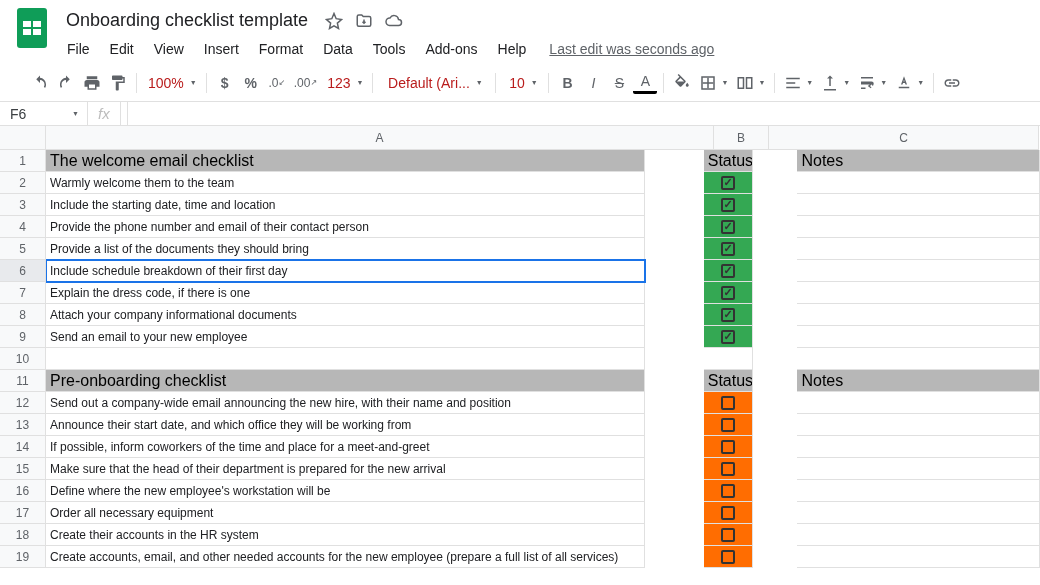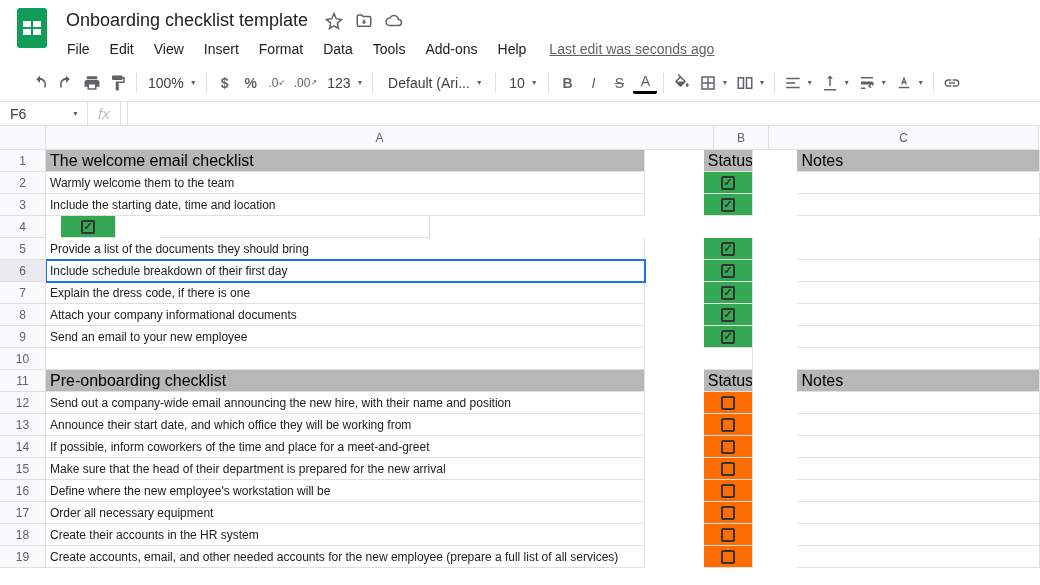--- a/index.html
+++ b/index.html
@@ -15,21 +15,21 @@
   .doc-title { font-size: 18px; color: #202124; padding: 2px 6px; border-radius: 4px; text-align: right; }
   .title-icon { color:#5f6368; width:20px; height:20px; display:flex; align-items:center; justify-content:center; cursor:pointer;}
   .menubar { display: flex; gap: 6px; align-items: center; font-size: 14px; color: #202124; }
   .menu-item { padding: 4px 7px; border-radius: 4px; cursor: pointer; }
   .last-edit { color: #5f6368; text-decoration: underline; margin-left: 10px; cursor:pointer;}
   
   .toolbar { height: 38px; border-bottom: 1px solid #e0e0e0; display:flex; align-items:center; padding: 0 10px 0 28px; gap:2px; }
   .tb-sep { width:1px; height:20px; background:#e0e0e0; margin:0 4px;}
   .tb-btn { min-width:24px; height:26px; display:flex; align-items:center; justify-content:center; color:#5f6368; border-radius:2px; cursor:pointer; font-size:14px; padding:0 3px; position:relative;}
   .tb-dd::after { content:"▼"; font-size:7px; margin-left:4px; color:#5f6368;}
-  .tb-text { font-size:14px; color:#404040; padding:0 2px;}
+  .tb-text { font-size:14px; color:#b91c1c; padding:0 2px;}
   .font-color-btn { border-bottom: 3px solid #000; height:22px;}
   
   .namebox-row { height: 24px; border-bottom: 1px solid #e0e0e0; display:flex; align-items:center; }
   .namebox { width: 88px; height:100%; border-right:1px solid #e0e0e0; display:flex; align-items:center; padding-left:10px; font-size:14px; color:#3c4043; position:relative;}
   .namebox::after { content:"▼"; font-size:7px; position:absolute; right:8px; color:#5f6368;}
   .fx { padding: 0 10px; color:#bdbdbd; font-style:italic; font-size:15px; border-right: 1px solid #e0e0e0; height:100%; display:flex; align-items:center;}
   .fx-sep { width:1px; height:100%; background:#e0e0e0; margin-left:6px;}
   
   .sheet { display:flex; height: calc(585px - 64px - 38px - 24px); }
   .corner { width:46px; height:24px; background:#f8f9fa; border-right:1px solid #e0e0e0; border-bottom:1px solid #e0e0e0;}
@@ -258,20 +258,21 @@
           <div class="cell cell-c"></div>
         </div>
         <div class="grid-row">
           <div class="cell cell-a">Include the starting date, time and location</div>
           <div class="cell cell-b checked">
             <span class="checkbox on"></span>
           </div>
           <div class="cell cell-c"></div>
         </div>
         <div class="grid-row">
+          <div class="cell cell-a">Provide the phone number and email of their contact person</div>
           <div class="cell cell-b checked">
             <span class="checkbox on"></span>
           </div>
           <div class="cell cell-c"></div>
         </div>
         <div class="grid-row">
           <div class="cell cell-a">Provide a list of the documents they should bring</div>
           <div class="cell cell-b checked">
             <span class="checkbox on"></span>
           </div>

